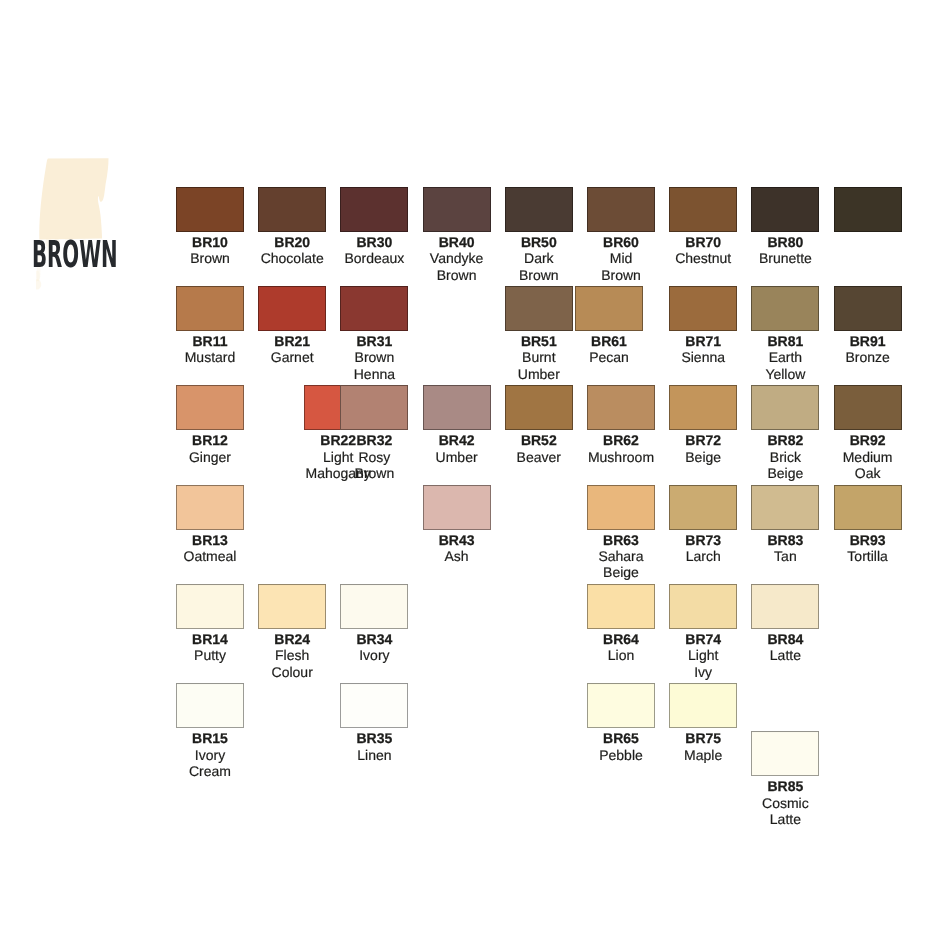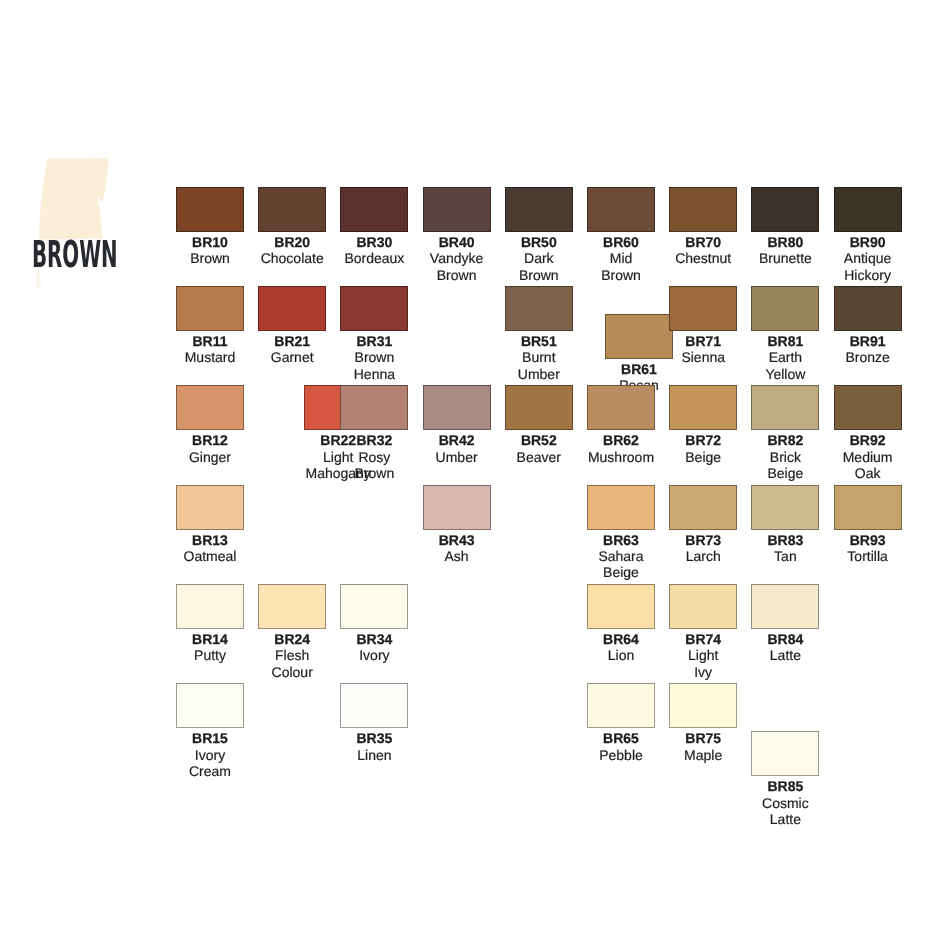--- a/index.html
+++ b/index.html
@@ -146,25 +146,20 @@
       </div>
       <div class="cell" style="left: 575.4px; top: 0px;">
         <div class="chip" style="background: rgb(61, 50, 41);"></div>
         <div class="lbl">
           <div class="code">BR80</div>
           <div class="nm">Brunette</div>
         </div>
       </div>
       <div class="cell" style="left: 657.6px; top: 0px;">
         <div class="chip" style="background: rgb(60, 52, 38);"></div>
-        <div class="lbl">
-          <div class="code">BR90</div>
-          <div class="nm">Antique</div>
-          <div class="nm">Hickory</div>
-        </div>
       </div>
       <div class="cell" style="left: 0px; top: 99.26px;">
         <div class="chip" style="background: rgb(182, 122, 75);"></div>
         <div class="lbl">
           <div class="code">BR11</div>
           <div class="nm">Mustard</div>
         </div>
       </div>
       <div class="cell" style="left: 82.2px; top: 99.26px;">
         <div class="chip" style="background: rgb(174, 59, 44);"></div>
@@ -182,21 +177,21 @@
         </div>
       </div>
       <div class="cell" style="left: 328.8px; top: 99.26px;">
         <div class="chip" style="background: rgb(126, 99, 74);"></div>
         <div class="lbl">
           <div class="code">BR51</div>
           <div class="nm">Burnt</div>
           <div class="nm">Umber</div>
         </div>
       </div>
-      <div class="cell" style="left: 429px; top: 99.26px; margin-top: 28px;">
+      <div class="cell" style="left: 399px; top: 99.26px;">
         <div class="chip" style="background: rgb(183, 139, 86);"></div>
         <div class="lbl">
           <div class="code">BR61</div>
           <div class="nm">Pecan</div>
         </div>
       </div>
       <div class="cell" style="left: 493.2px; top: 99.26px;">
         <div class="chip" style="background: rgb(155, 107, 61);"></div>
         <div class="lbl">
           <div class="code">BR71</div>

